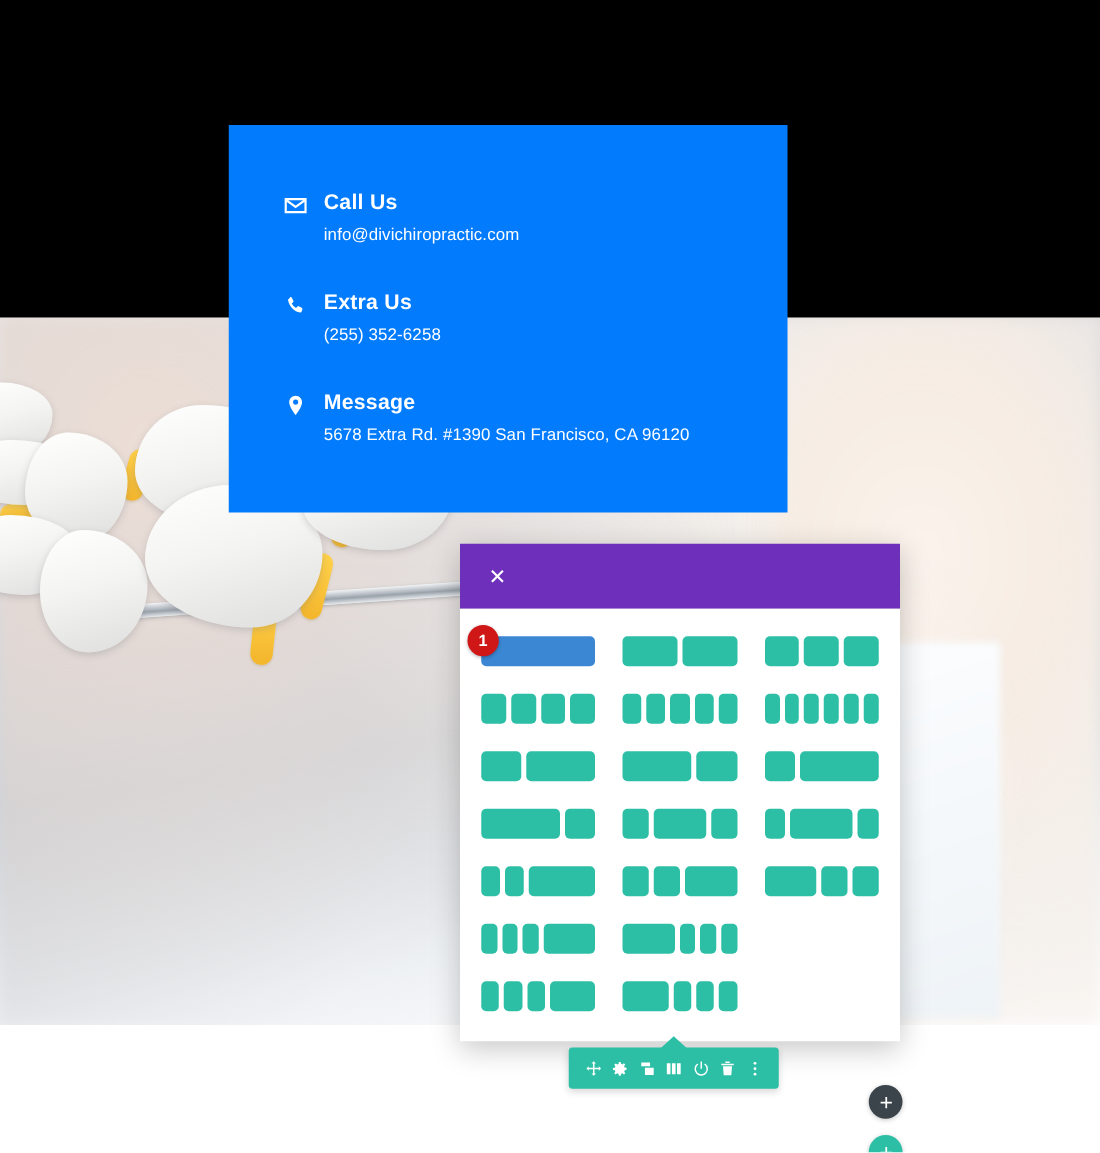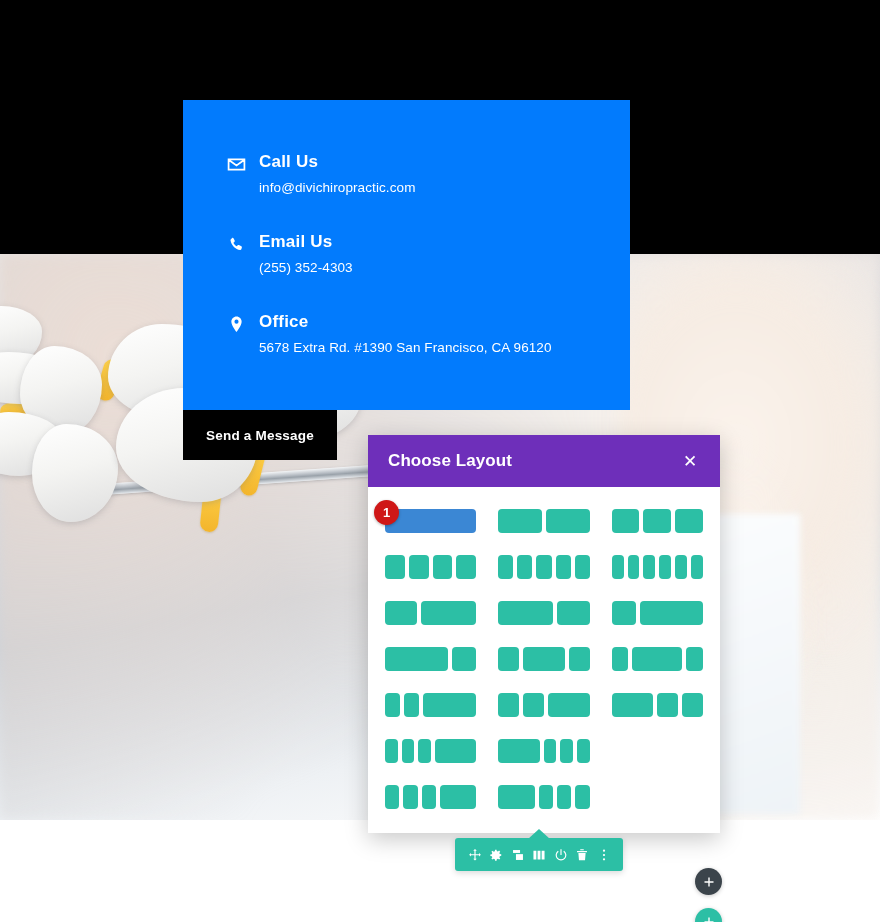--- a/index.html
+++ b/index.html
@@ -296,40 +296,38 @@
       <span class="c-title" style="top:0px;">Call Us</span>
       <span class="c-text" style="top:28px;">info@divichiropractic.com</span>
     </div>
 
     <div class="contact-row" style="top:132px;">
       <span class="c-icon" style="top:1px;">
         <svg viewBox="0 0 24 24">
             <path d="M6.6 3.4c.6-.2 1.3.1 1.6.7l1.5 3c.3.6.1 1.3-.4 1.7l-1.2.9c.9 2 2.4 3.6 4.4 4.6l.9-1.2c.4-.5 1.1-.7 1.7-.4l3 1.5c.6.3.9 1 .7 1.6l-.7 2.2c-.2.7-.9 1.1-1.6 1C10.7 18.3 5.7 13.3 4.4 6.6c-.1-.7.3-1.4 1-1.6z"></path>
           </svg>
       </span>
-      <span class="c-title" style="top:0px;">Email Us</span>
-      <span class="c-text" style="top:28px;">(255) 352-4303</span>
+      <span class="c-title" style="top:0px;">Extra Us</span>
+      <span class="c-text" style="top:28px;">(255) 352-6258</span>
     </div>
 
     <div class="contact-row" style="top:212px;">
       <span class="c-icon" style="top:1px;">
         <svg viewBox="0 0 24 24">
             <path d="M12 2C8.4 2 5.5 4.9 5.5 8.5c0 4.9 6.5 13 6.5 13s6.5-8.1 6.5-13C18.5 4.9 15.6 2 12 2zm0 9a2.6 2.6 0 1 1 0-5.2A2.6 2.6 0 0 1 12 11z"></path>
           </svg>
       </span>
-      <span class="c-title" style="top:0px;">Office</span>
+      <span class="c-title" style="top:0px;">Message</span>
       <span class="c-text" style="top:28px;">5678 Extra Rd. #1390 San Francisco, CA 96120</span>
     </div>
   </div>
 
-  <div class="send-btn">Send a Message</div>
 
   <div class="modal">
     <div class="modal-head">
-      <span class="modal-title">Choose Layout</span>
       <span class="modal-close">✕</span>
     </div>
     <div class="modal-body">
       <div class="lay-grid" id="layout-grid">
           <div class="lay-cell selected">
             <div class="badge">1</div>
             <div class="lay-row">
               <div class="lay-blk" style="flex: 100 0 0px;"></div>
             </div>
           </div>

